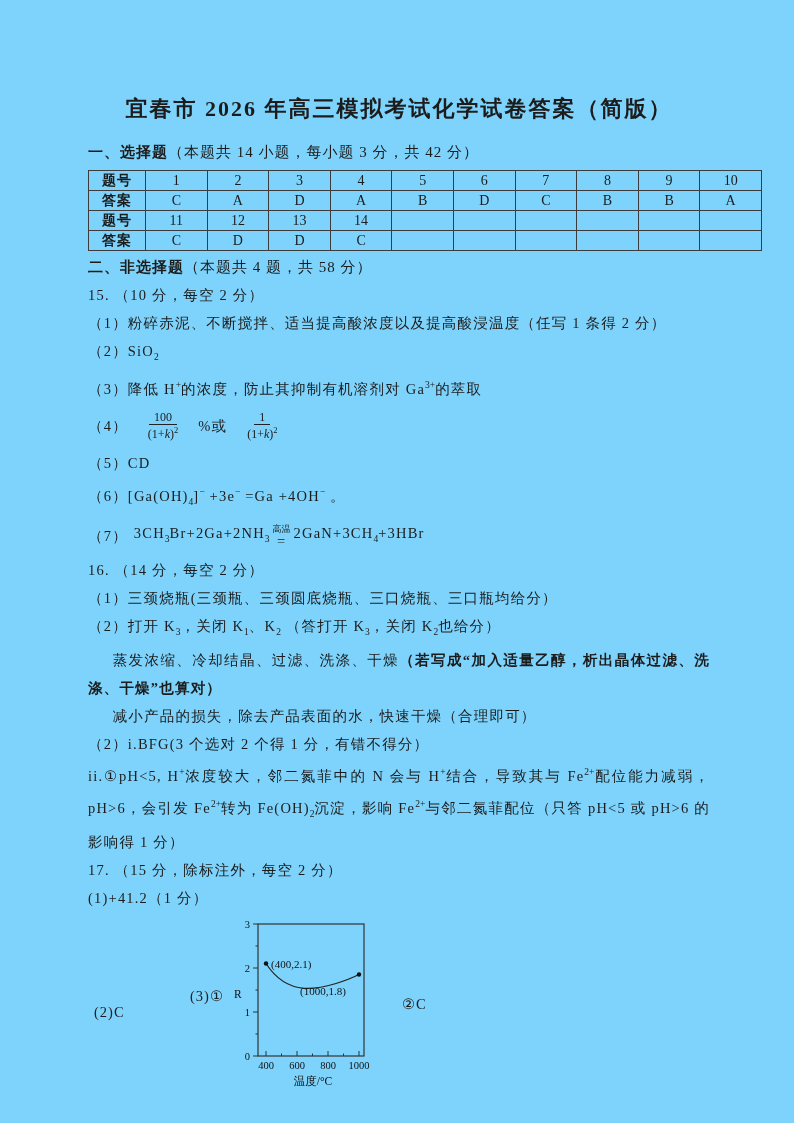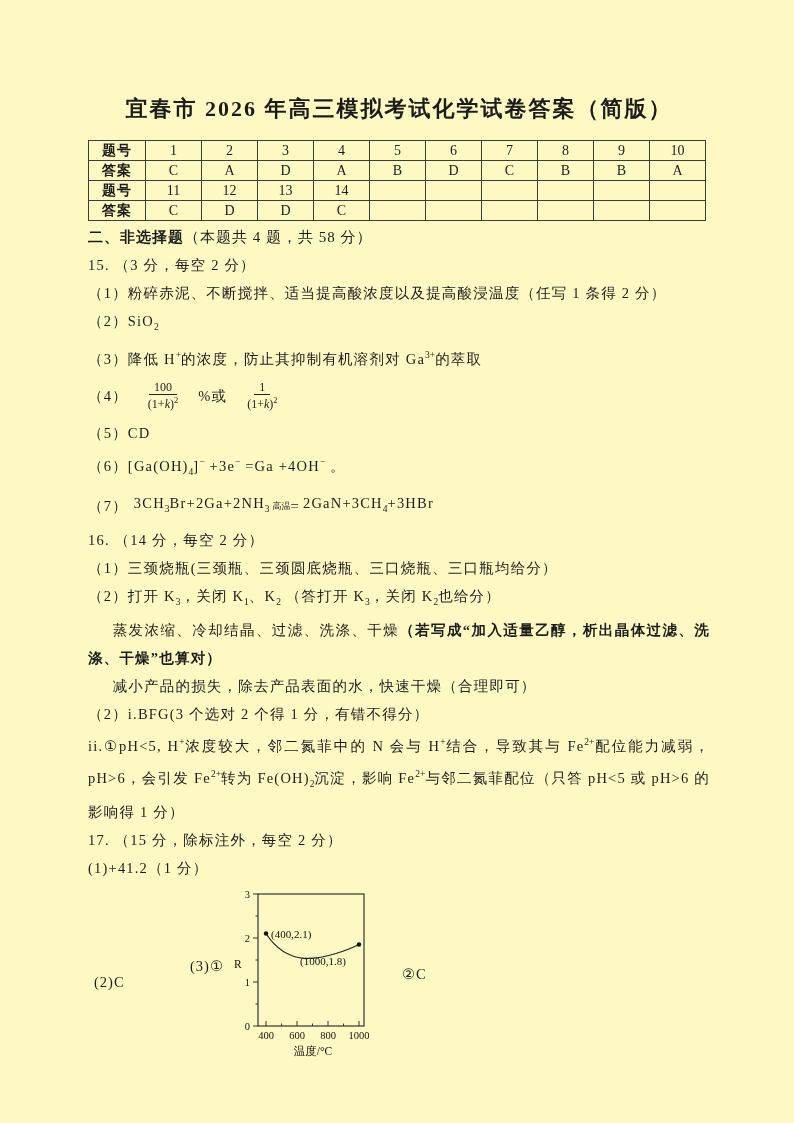--- a/index.html
+++ b/index.html
@@ -1,43 +1,43 @@
 <!DOCTYPE html>
 <html><head>
 <meta charset="utf-8">
 <style>
   html,body{margin:0;padding:0;background:#888;}
   .page{
-    position:relative;width:794px;height:1123px;margin:0 auto;background:#fef9c3;
+    position:relative;width:794px;height:1123px;margin:0 auto;background:#7dd3fc;
     font-family:"Liberation Serif","DejaVu Serif",serif;color:#1c1c1c;overflow:hidden;
   }
   .content{position:absolute;left:88px;top:94px;width:622px;}
   .doc-title{font-size:22px;font-weight:bold;text-align:center;letter-spacing:2px;margin:0 0 16px 0;}
   .sec-head{font-size:15px;line-height:24px;letter-spacing:1px;margin:2px 0;}
   .sec-head .b{font-weight:bold;}
-  table.ans{border-collapse:collapse;width:618px;margin:6px 0 4px 0;table-layout:fixed;}
+  table.ans{border-collapse:collapse;width:674px;margin:6px 0 4px 0;table-layout:fixed;}
   table.ans td{border:1.6px solid #3c3c3c;height:19px;text-align:center;font-size:14px;padding:0;letter-spacing:0;}
   table.ans td.rowhead{font-weight:bold;letter-spacing:1px;}
   table.ans col.c0{width:57px;}
   .para{font-size:14.5px;line-height:28px;letter-spacing:1.2px;margin:0;text-align:justify;}
   .para sub,.para sup{font-size:9.5px;letter-spacing:0;}
   .indent{text-indent:1.7em;}
   .red{color:#c03a3a;}
   .bold{font-weight:bold;}
   .i{font-style:italic;}
   .nowrap{white-space:nowrap;letter-spacing:0.2px;}
   .eqline{display:flex;align-items:center;text-align:left;}
   .eqline .gap{width:6px;}
   .frac{display:inline-flex;flex-direction:column;align-items:center;font-size:12px;line-height:1.2;letter-spacing:0;margin:0 20px;vertical-align:middle;}
   .frac .num{border-bottom:1.3px solid #222;padding:0 5px;}
   .frac sup{font-size:8.5px;}
   .line4{height:46px;}
   .line6{line-height:30px;}
   .line7{height:40px;}
-  .eqcond{display:inline-flex;flex-direction:row;align-items:center;margin:0 3px;line-height:1;}
+  .eqcond{display:inline-flex;flex-direction:column;align-items:center;margin:0 3px;line-height:1;}
   .eqcond .cond{font-size:9px;letter-spacing:0;}
   .eqcond .eqsign{font-size:14.5px;}
   .chart-block{position:relative;height:190px;margin-top:4px;}
   .chart-svg{position:absolute;left:138px;top:0;width:182px;height:178px;}
   .plotbox{fill:none;stroke:#333;stroke-width:1.2;}
   .tickline{stroke:#333;stroke-width:1;}
   .curve{fill:none;stroke:#222;stroke-width:1.2;}
   .dot{fill:#111;}
   .tick{font-size:10.5px;fill:#111;}
   .axis{font-size:11.5px;fill:#111;}
@@ -48,20 +48,21 @@
   .ca-3{left:314px;top:80px;}
 </style>
 </head>
 <body>
 
 <div class="page">
   <div class="content">
 
     <h1 class="doc-title">宜春市 2026 年高三模拟考试化学试卷答案（简版）</h1>
 
+    <p class="sec-head"><span class="b">一、选择题</span><span>（本题共 14 小题，每小题 3 分，共 42 分）</span></p>
 
     <table class="ans">
       <colgroup>
           <col class="c0">
           <col>
           <col>
           <col>
           <col>
           <col>
           <col>
@@ -121,21 +122,21 @@
             <td class=""></td>
             <td class=""></td>
             <td class=""></td>
             <td class=""></td>
           </tr>
         </tbody>
     </table>
 
     <p class="sec-head"><span class="b">二、非选择题</span><span>（本题共 4 题，共 58 分）</span></p>
 
-    <p class="para"><span>15. （3 分，每空 2 分）</span></p>
+    <p class="para"><span>15. （10 分，每空 2 分）</span></p>
     <p class="para"><span>（1）粉碎赤泥、不断搅拌、适当提高酸浓度以及提高酸浸温度（任写 1 条得 2 分）</span></p>
     <p class="para"><span>（2）SiO</span><sub>2</sub></p>
     <p class="para"><span>（3）降低 H</span><sup>+</sup><span>的浓度，防止其抑制有机溶剂对 Ga</span><sup>3+</sup><span>的萃取</span></p>
 
     <div class="para eqline line4">
       <span>（4）</span>
       <span class="frac">
         <span class="num">100</span>
         <span class="den"><span>(1+</span><span class="i">k</span><span>)</span><sup>2</sup></span>
       </span>

